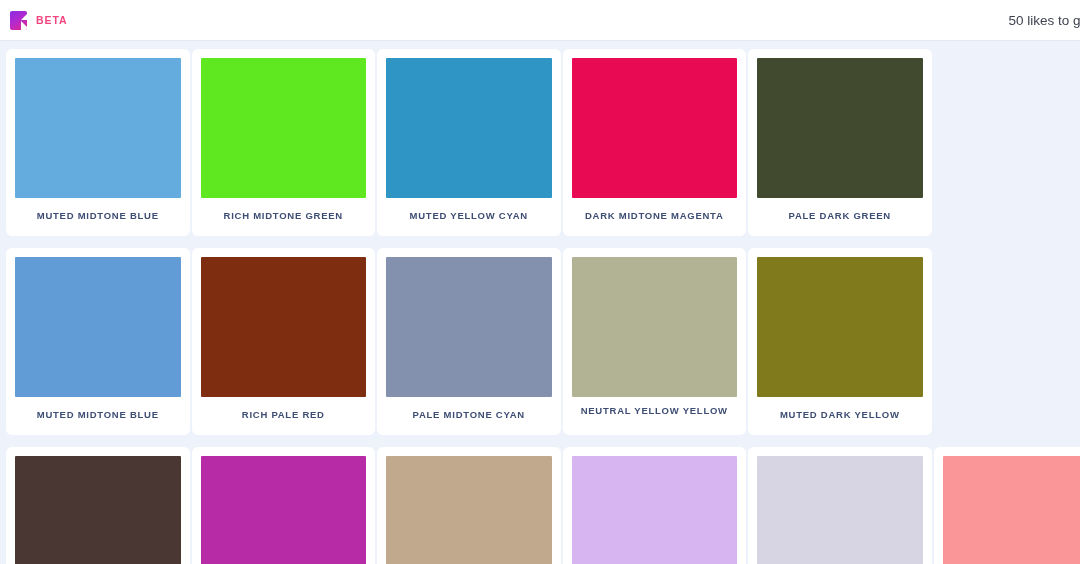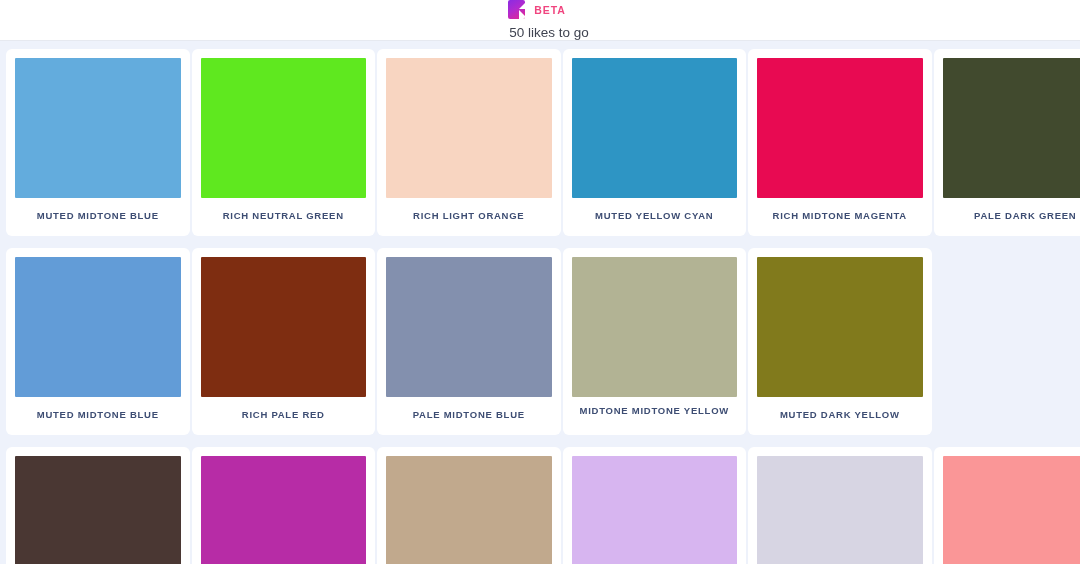--- a/index.html
+++ b/index.html
@@ -20,21 +20,20 @@
   
   .app-header {
     position: relative;
     height: 41px;
     background: #ffffff;
     border-bottom: 1px solid #e6e9f0;
     display: flex;
     align-items: center;
     justify-content: space-between;
     padding: 0 16px 0 10px;
-    flex-direction: column;
   }
 
   .brand {
     display: flex;
     align-items: center;
     gap: 9px;
   }
 
   .brand-logo {
     width: 17px;
@@ -142,55 +141,51 @@
 </div>
 
 <div class="gallery">
   <div class="grid-row">
       <div class="swatch-card">
         <div class="swatch" style="background: rgb(99, 172, 221);"></div>
         <div class="swatch-label">MUTED MIDTONE BLUE</div>
       </div>
       <div class="swatch-card">
         <div class="swatch" style="background: rgb(95, 232, 31);"></div>
-        <div class="swatch-label">RICH NEUTRAL GREEN</div>
-      </div>
-      <div class="swatch-card">
-        <div class="swatch" style="background: rgb(248, 213, 193);"></div>
-        <div class="swatch-label">RICH LIGHT ORANGE</div>
+        <div class="swatch-label">RICH MIDTONE GREEN</div>
       </div>
       <div class="swatch-card">
         <div class="swatch" style="background: rgb(46, 149, 196);"></div>
         <div class="swatch-label">MUTED YELLOW CYAN</div>
       </div>
       <div class="swatch-card">
         <div class="swatch" style="background: rgb(232, 10, 82);"></div>
-        <div class="swatch-label">RICH MIDTONE MAGENTA</div>
+        <div class="swatch-label">DARK MIDTONE MAGENTA</div>
       </div>
       <div class="swatch-card">
         <div class="swatch" style="background: rgb(65, 74, 46);"></div>
         <div class="swatch-label">PALE DARK GREEN</div>
       </div>
     </div>
   <div class="grid-row">
       <div class="swatch-card">
         <div class="swatch" style="background: rgb(98, 156, 215);"></div>
         <div class="swatch-label">MUTED MIDTONE BLUE</div>
       </div>
       <div class="swatch-card">
         <div class="swatch" style="background: rgb(126, 45, 17);"></div>
         <div class="swatch-label">RICH PALE RED</div>
       </div>
       <div class="swatch-card">
         <div class="swatch" style="background: rgb(131, 144, 174);"></div>
-        <div class="swatch-label">PALE MIDTONE BLUE</div>
+        <div class="swatch-label">PALE MIDTONE CYAN</div>
       </div>
       <div class="swatch-card">
         <div class="swatch" style="background: rgb(178, 179, 148);"></div>
-        <div class="swatch-label two-line">MIDTONE MIDTONE YELLOW</div>
+        <div class="swatch-label two-line">NEUTRAL YELLOW YELLOW</div>
       </div>
       <div class="swatch-card">
         <div class="swatch" style="background: rgb(129, 122, 28);"></div>
         <div class="swatch-label">MUTED DARK YELLOW</div>
       </div>
     </div>
   <div class="grid-row row-clipped">
       <div class="swatch-card">
         <div class="swatch" style="background: rgb(74, 55, 51);"></div>
       </div>

